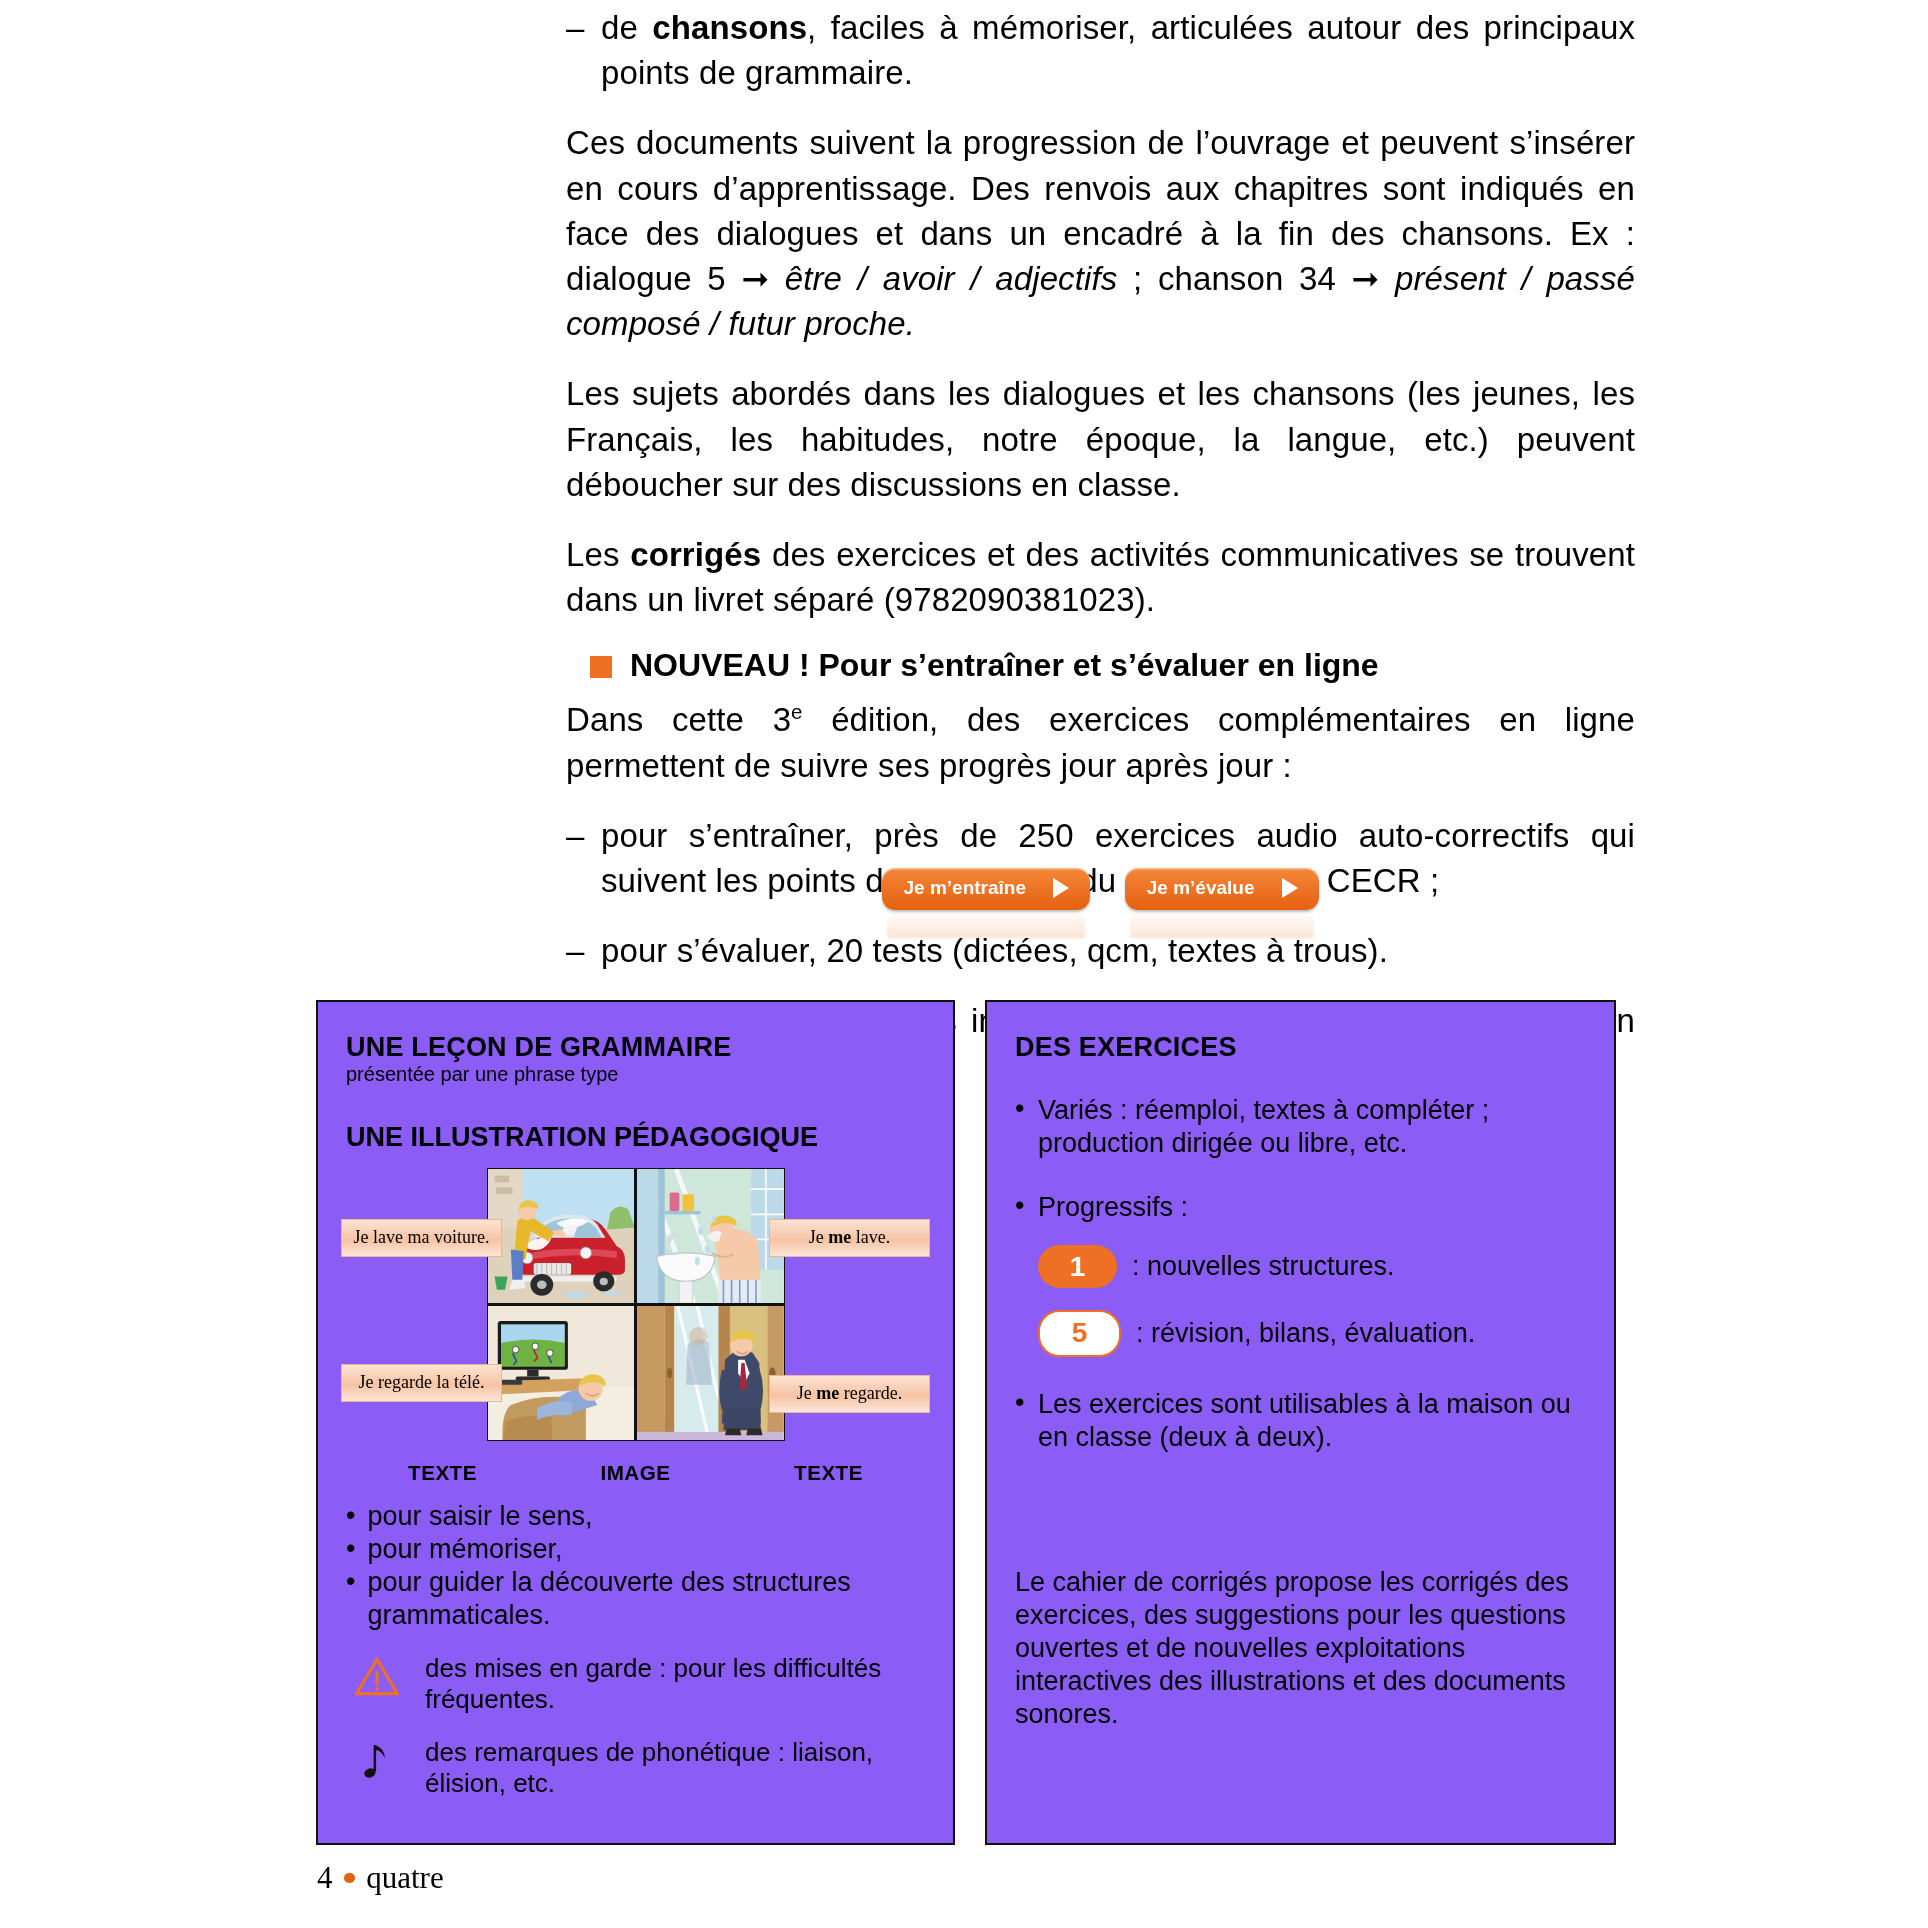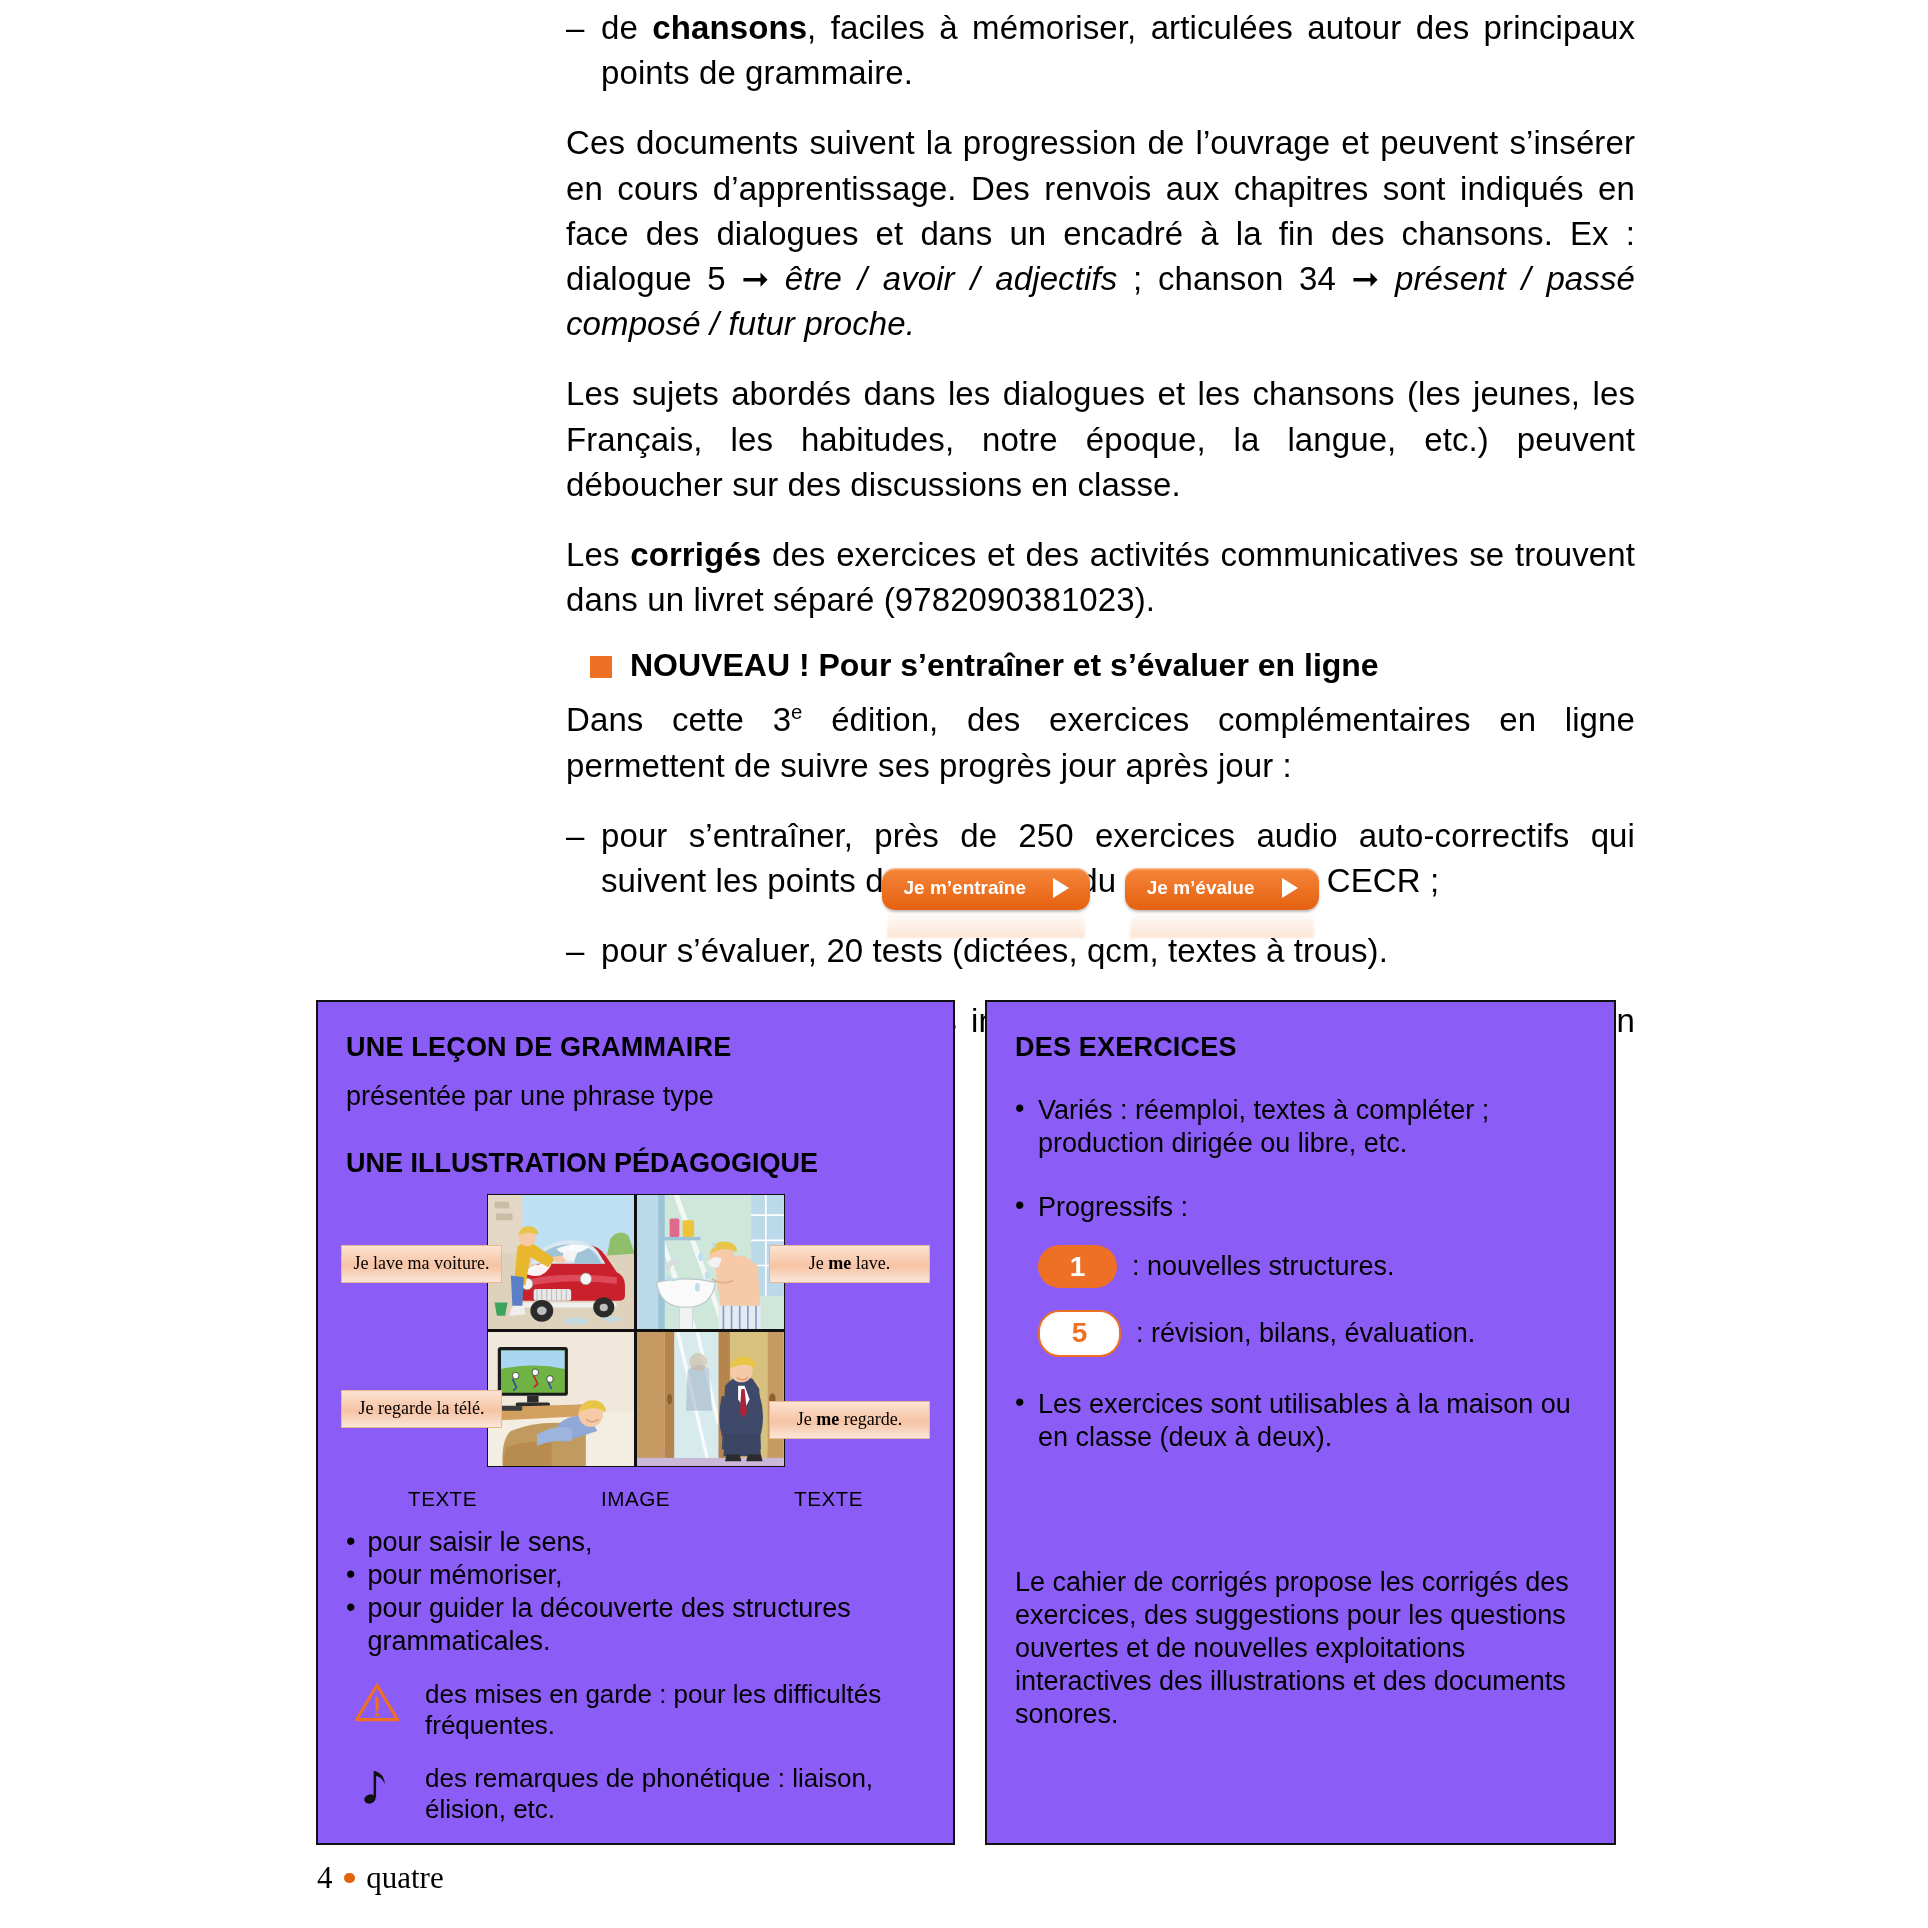--- a/index.html
+++ b/index.html
@@ -56,21 +56,21 @@
     filter:blur(0.8px);
   }
 
   
   .panel{position:absolute;border:2.5px solid #111;background:#8b5cf6;}
   #panel-left{left:316px;top:1000px;width:635px;height:841px;}
   #panel-right{left:985px;top:1000px;width:627px;height:841px;}
   .pbody{padding:30px 28px;}
 
   .ptitle{font-size:27px;font-weight:bold;letter-spacing:0.2px;}
-  .psub{font-size:27px;margin-top:18px;}
+  .psub{font-size:20px;margin-top:0;}
   .ptitle2{font-size:27px;font-weight:bold;margin-top:36px;}
 
   
   .comic-area{position:relative;height:280px;margin-top:15px;}
   .comic{
     position:absolute;left:50%;transform:translateX(-50%);top:0;
     width:296px;height:271px;border:1.6px solid #111;
     display:grid;grid-template-columns:1fr 1fr;grid-template-rows:1fr 1fr;
     gap:2.5px;background:#111;overflow:hidden;
   }
@@ -82,21 +82,21 @@
     font-family:"Liberation Serif",serif;font-size:18px;
     background:linear-gradient(180deg,#FCE3D2 0%,#F6C3A4 55%,#FBE6D8 100%);
     border:0.8px solid #E9B794;
   }
   #label-lave-voiture{left:-5px;top:51px;}
   #label-me-lave{right:-5px;top:51px;}
   #label-regarde-tele{left:-5px;top:196px;}
   #label-me-regarde{right:-5px;top:207px;}
 
   .capt{
-    display:flex;margin-top:13px;font-size:20.6px;font-weight:normal;
+    display:flex;margin-top:13px;font-size:20.6px;font-weight:bold;
     letter-spacing:0.5px;
   }
   .capt span{flex:1;text-align:center;}
 
   .blist{margin-top:15px;font-size:27px;line-height:1.22;}
   .bitem{position:relative;padding-left:21.4px;}
   .bitem:before{content:"•";position:absolute;left:0;top:-0.8px;}
 
   .iconrow{display:flex;gap:18px;margin-top:21.4px;align-items:flex-start;}
   .iconrow .ico{flex:0 0 61px;display:flex;justify-content:center;padding-top:3.3px;}

